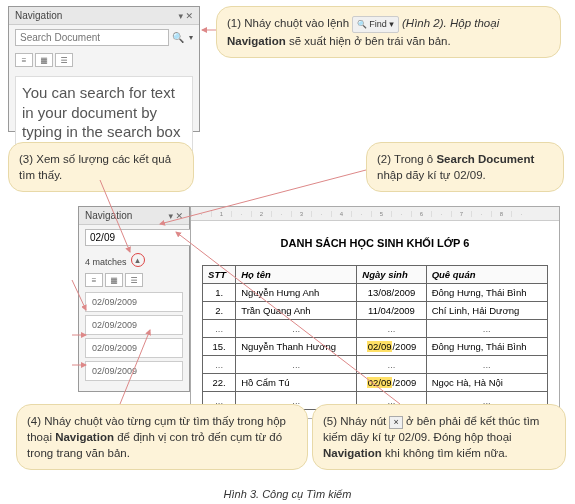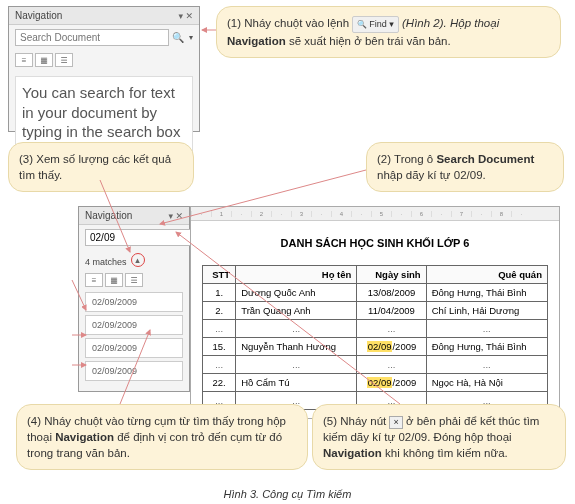--- a/index.html
+++ b/index.html
@@ -21,21 +21,21 @@
 .nav-matches { padding: 3px 6px; font-size: 9px; color: #444; display: flex; align-items: flex-end; gap: 4px; }
 .nav-matches .circ { border: 1px solid #d44; border-radius: 50%; width: 14px; height: 14px; display: flex; align-items: center; justify-content: center; font-size: 9px; color: #666; }
 .nav-results { padding: 2px 6px; }
 .nav-results .res { background: #fff; border: 1px solid #ccc; padding: 4px 6px; margin-bottom: 3px; font-size: 9px; color: #666; }
 .doc-area { position: absolute; left: 190px; top: 206px; width: 370px; background: #fff; border: 1px solid #aaa; }
 .ruler { height: 14px; background: #f0f0f0; border-bottom: 1px solid #ccc; font-size: 6px; display: flex; align-items: center; color: #888; overflow: hidden; }
 .ruler span { flex: none; width: 20px; text-align: center; border-left: 1px solid #ddd; }
 .doc-title { text-align: center; font-weight: bold; font-size: 11px; padding: 16px 0; }
 .tbl { width: 94%; margin: 0 auto 8px; border-collapse: collapse; font-size: 9.5px; }
 .tbl th, .tbl td { border: 1px solid #666; padding: 3px 5px; text-align: left; }
-.tbl th { font-weight: bold; text-align: right; background: #fafafa; }
+.tbl th { font-style: italic; font-weight: bold; text-align: left; background: #fafafa; }
 .tbl td.c { text-align: center; }
 .hl { background: #ffe066; padding: 0 1px; }
 .ell td { text-align: center; color: #666; }
 .caption { position: absolute; bottom: 4px; left: 0; right: 0; text-align: center; font-style: italic; font-size: 11px; color: #333; }
 .close-btn { display: inline-block; border: 1px solid #aaa; background: #f0f0f0; padding: 0 3px; font-size: 9px; line-height: 11px; }
 svg.connector { position: absolute; left: 0; top: 0; width: 575px; height: 504px; pointer-events: none; }
 svg.connector line { stroke: #d88; stroke-width: 1; marker-end: url(#arr); }
 </style>
 </head>
 <body>
@@ -129,21 +129,21 @@
         <tr>
       <th>STT</th>
       <th>Họ tên</th>
       <th>Ngày sinh</th>
       <th>Quê quán</th>
     </tr>
       </thead>
     <tbody id="tbody">
         <tr>
           <td class="c">1.</td>
-          <td>Dương Quốc Anh</td>
+          <td>Nguyễn Hưng Anh</td>
           <td class="c">13/08/2009</td>
           <td>Đông Hưng, Thái Bình</td>
         </tr>
         <tr>
           <td class="c">2.</td>
           <td>Trần Quang Anh</td>
           <td class="c">11/04/2009</td>
           <td>Chí Linh, Hải Dương</td>
         </tr>
         <tr class="ell">

